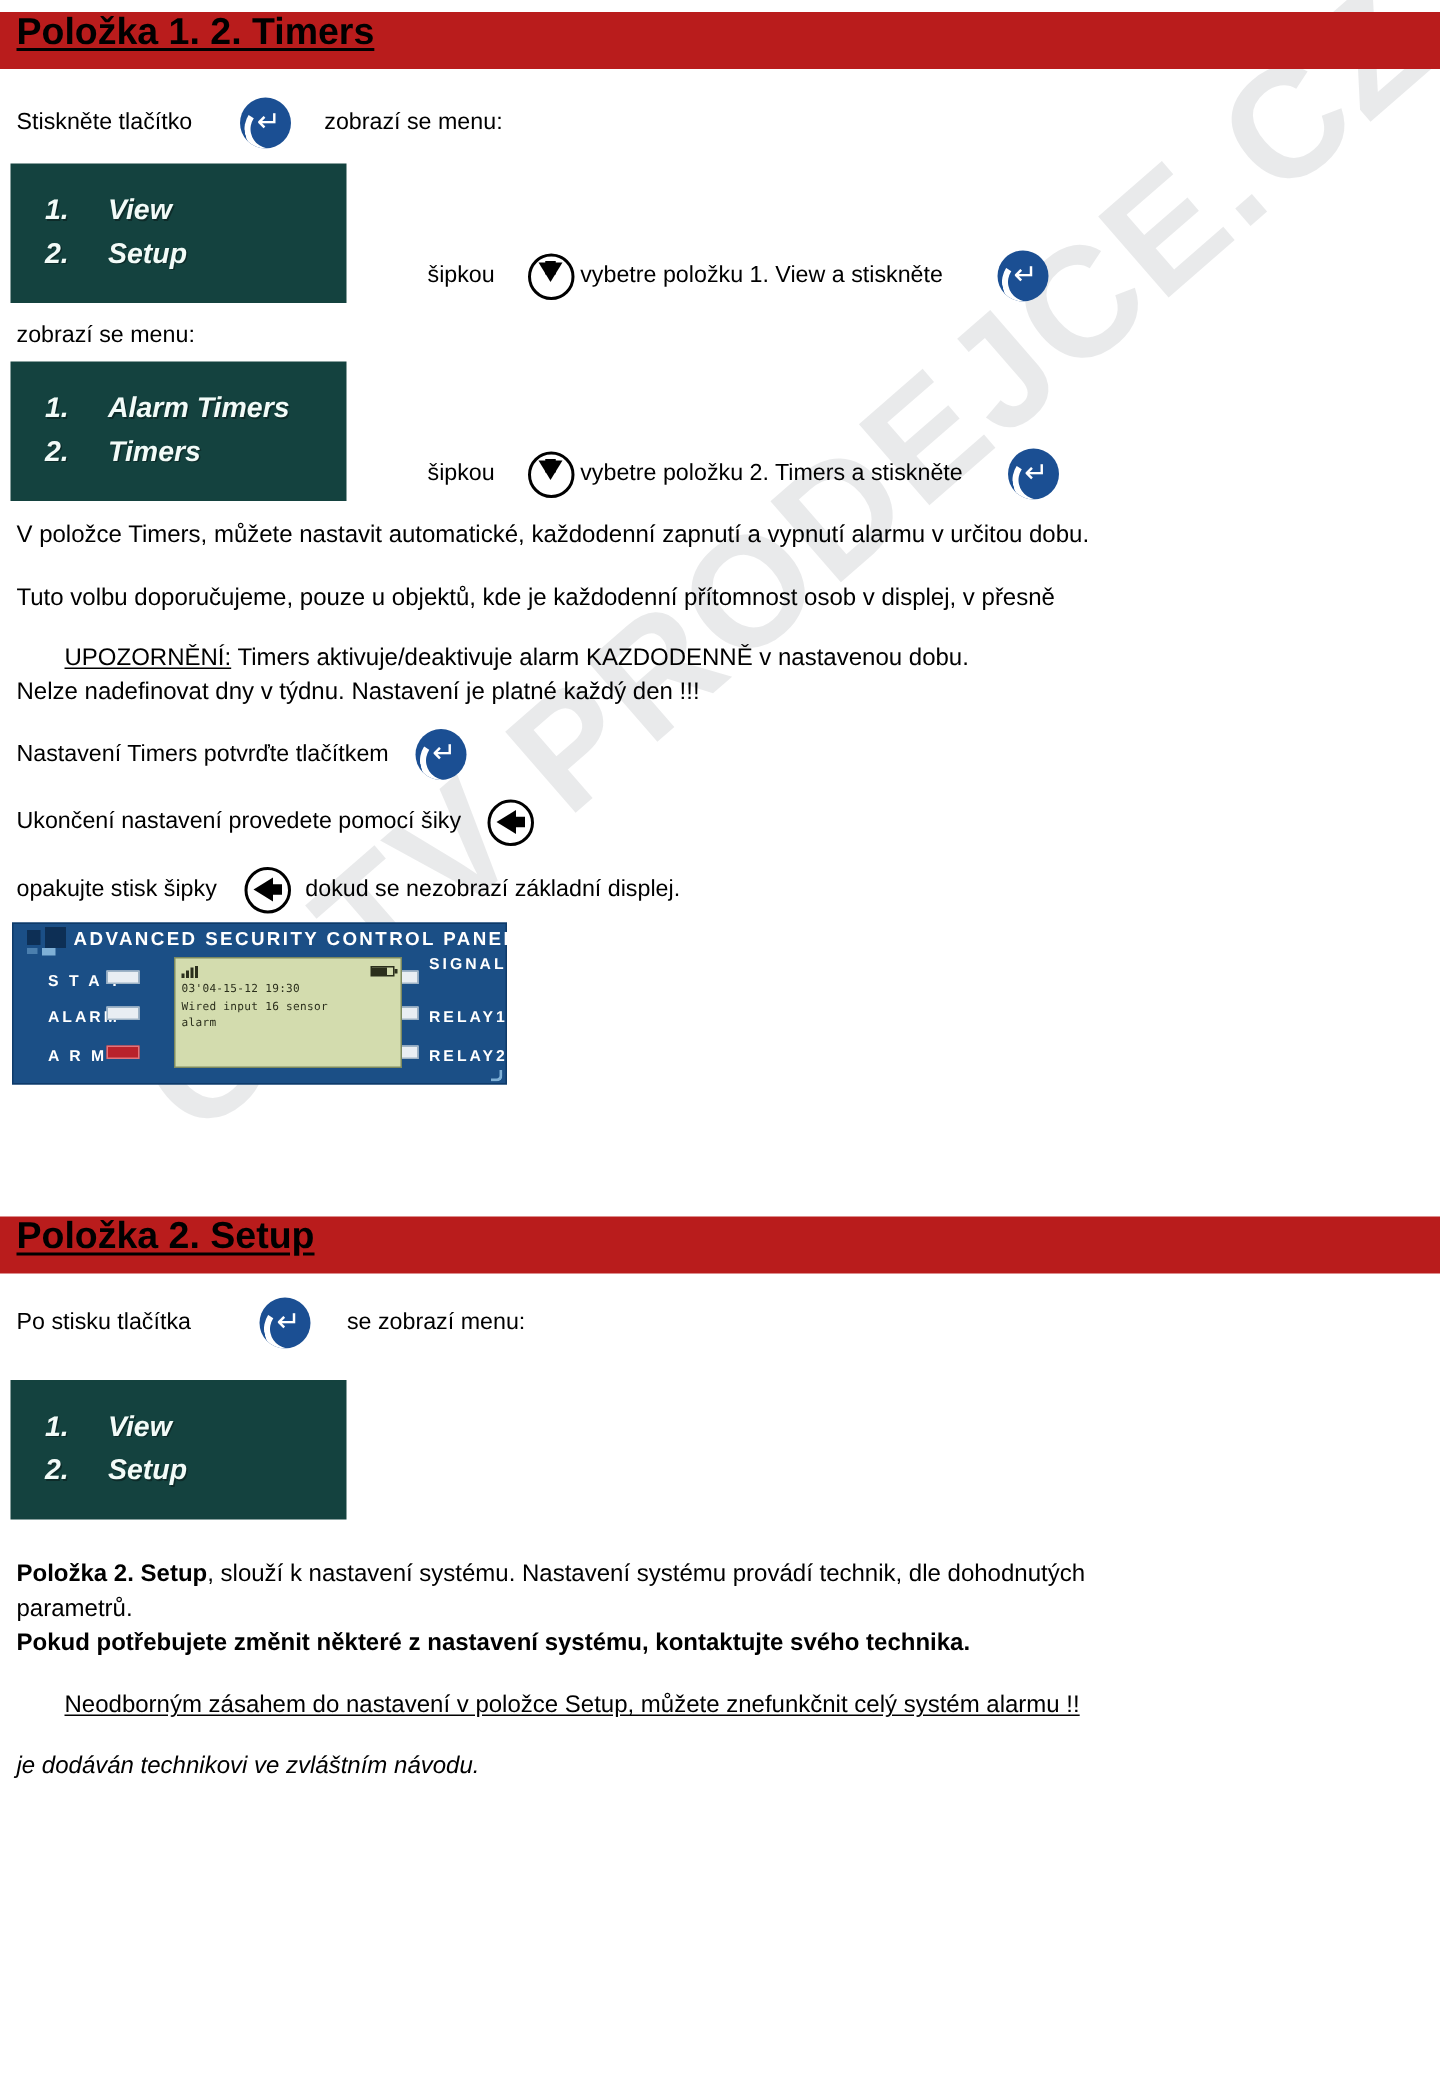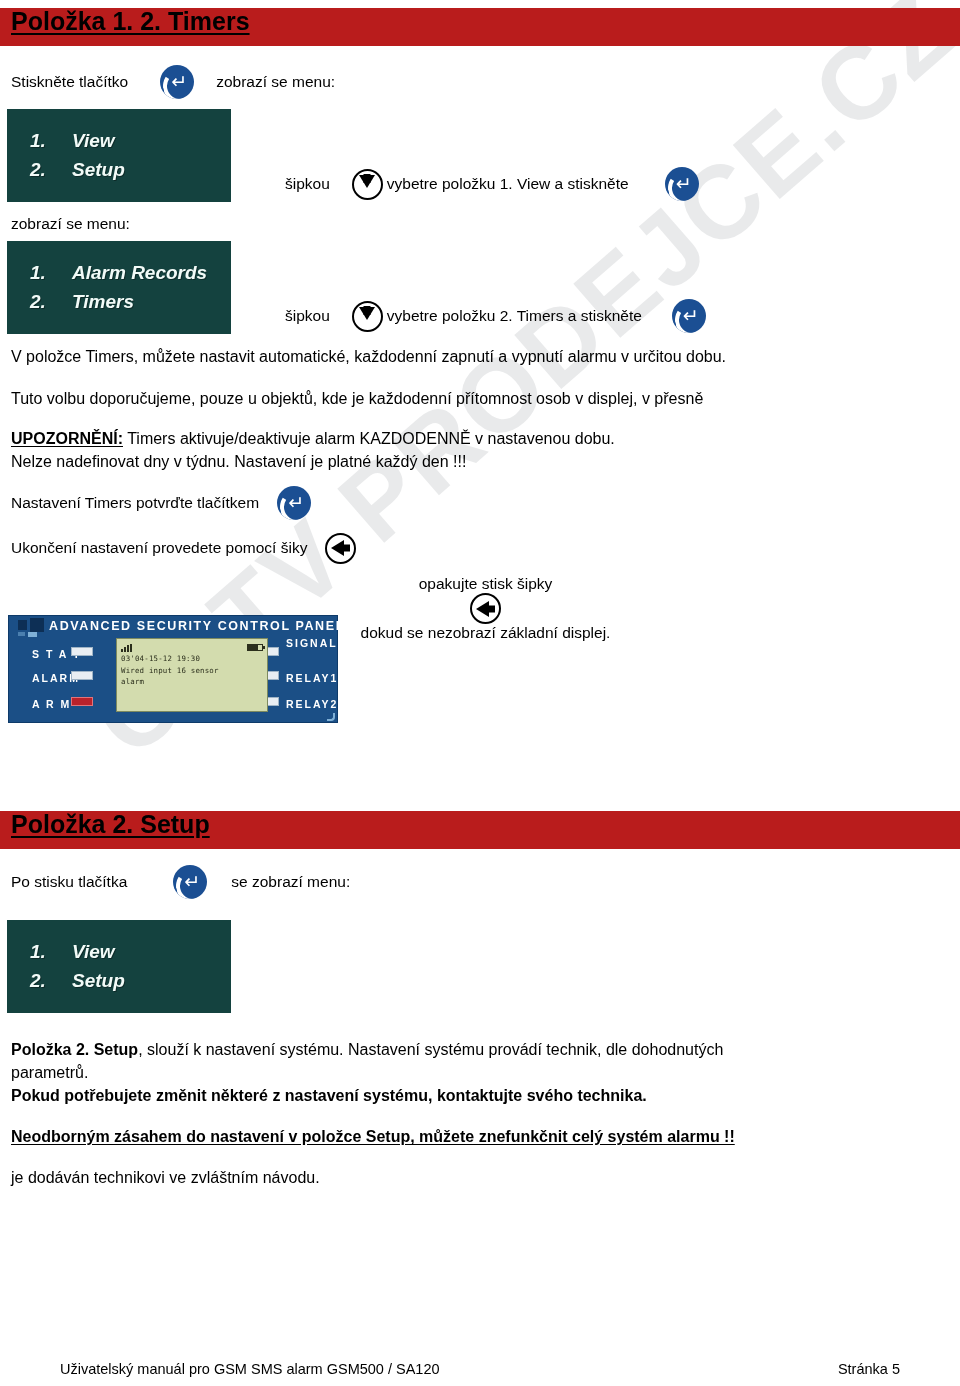--- a/index.html
+++ b/index.html
@@ -73,21 +73,21 @@
     padding-left: 11px;
     white-space: nowrap;
   }
   .body-wrap {
     font-size: 16px;
     line-height: 23px;
     padding-left: 11px;
     padding-right: 14px;
   }
   .bold { font-weight: bold; }
-  .ul-bold { font-weight: bold; text-decoration: underline; text-underline-offset: 2px; }
+  .ul-bold { font-weight: normal; text-decoration: underline; text-underline-offset: 2px; margin-left: 32px; }
 
   
   .icon-row {
     display: flex;
     align-items: center;
     padding-left: 11px;
     white-space: nowrap;
   }
   .icon-row .txt { font-size: 15.5px; text-align: right; }
 
@@ -366,21 +366,21 @@
   <div class="spacer12"></div>
 
   <div class="body-line" style="padding-left:11px;">zobrazí se menu:</div>
 
   <div class="spacer8"></div>
 
   <div style="display:flex; align-items:flex-start;">
     <div class="lcd wide" style="margin-left:8px;">
       <div class="row">
         <span class="num">1.</span>
-        <span class="lbl">Alarm Records</span>
+        <span class="lbl">Alarm Timers</span>
       </div>
       <div class="row">
         <span class="num">2.</span>
         <span class="lbl">Timers</span>
       </div>
     </div>
 
     <div style="flex:1; position:relative; height:91px;">
       <div class="icon-row" style="position:absolute; left:44px; top:57px;">
         <span class="txt">šipkou</span>
@@ -425,21 +425,21 @@
   <div style="height:6px"></div>
 
   <div class="icon-row" style="height:38px;">
     <span class="txt">Ukončení nastavení provedete pomocí šiky</span>
     <span style="width:18px"></span>
     <span class="btn-left"></span>
   </div>
 
   <div style="height:8px"></div>
 
-  <div class="icon-row" style="height:36px;flex-direction:column;">
+  <div class="icon-row" style="height:36px;">
     <span class="txt">opakujte stisk šipky</span>
     <span style="width:18px"></span>
     <span class="btn-left"></span>
     <span style="width:10px"></span>
     <span class="txt">dokud se nezobrazí základní displej.</span>
   </div>
 
   <div style="height:4px"></div>
 
   <div class="panel" style="margin-left:8px;">
@@ -525,20 +525,16 @@
   <div class="body-wrap bold" style="white-space:nowrap;">Pokud potřebujete změnit některé z nastavení systému, kontaktujte svého technika.</div>
 
   <div style="height:18px"></div>
 
   <div class="body-wrap" style="white-space:nowrap;">
     <span class="ul-bold">Neodborným zásahem do nastavení v položce Setup, můžete znefunkčnit celý systém alarmu !!</span>
   </div>
 
   <div style="height:18px"></div>
 
-  <div class="body-wrap" style="white-space:nowrap;">je dodáván technikovi ve zvláštním návodu.</div>
-
-  <div class="footer">
-    <span>Uživatelský manuál pro GSM SMS alarm GSM500 / SA120</span>
-    <span>Stránka 5</span>
-  </div>
+  <div class="body-wrap" style="white-space:nowrap;font-style:italic;">je dodáván technikovi ve zvláštním návodu.</div>
+
 
 </div>
 
 </body></html>

